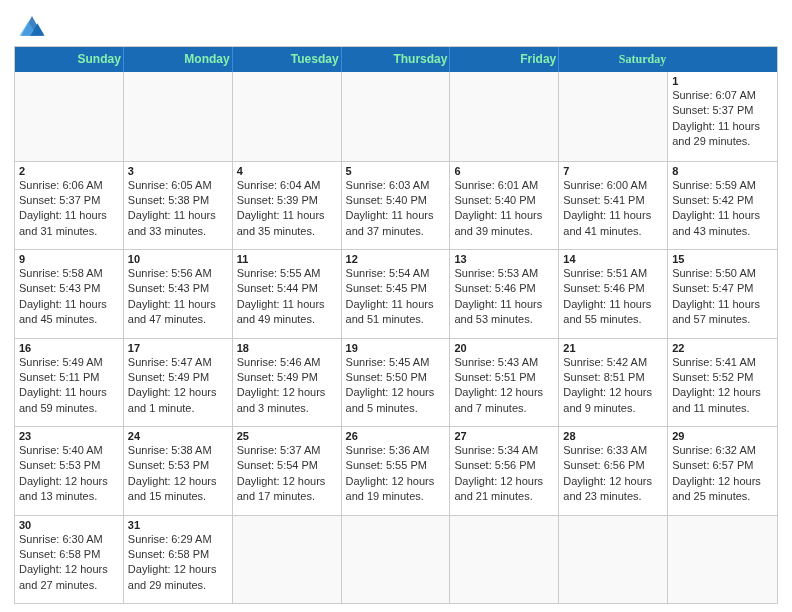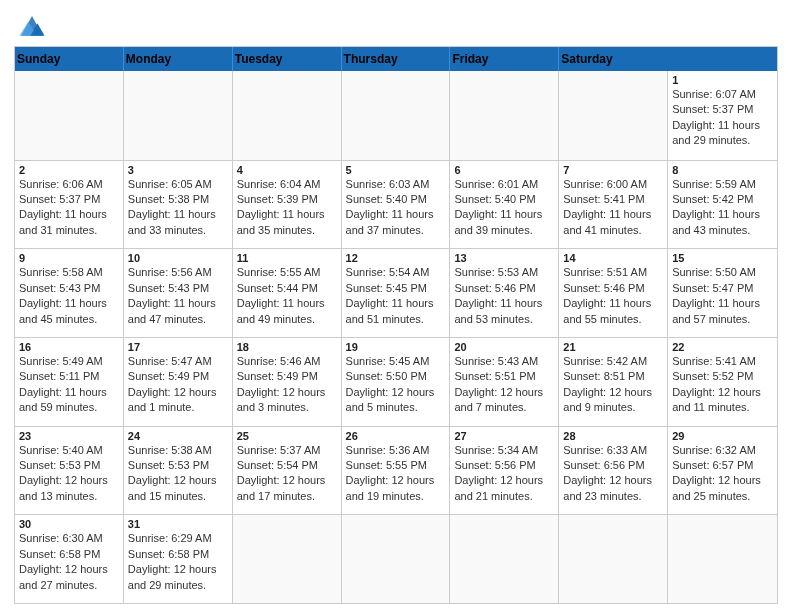--- a/index.html
+++ b/index.html
@@ -58,28 +58,28 @@
       display: flex;
       flex-direction: column;
       border: 1px solid #ccc;
     }
     .day-headers {
       display: grid;
       grid-template-columns: repeat(7, 1fr);
       background: #1a6bb5;
     }
     .day-header {
-      color: #000000;
+      color: #86efac;
       font-size: 12px;
       font-weight: bold;
-      text-align: left;
+      text-align: right;
       padding: 5px 2px;
       border-right: 1px solid #3a8be0;
     }
-    .day-header:last-child { border-right: none; }
+    .day-header:last-child { border-right: none; font-family: Liberation Serif, serif; }
     .calendar-body {
       flex: 1;
       display: grid;
       grid-template-rows: repeat(6, 1fr);
     }
     .week-row {
       display: grid;
       grid-template-columns: repeat(7, 1fr);
       border-top: 1px solid #ccc;
     }

